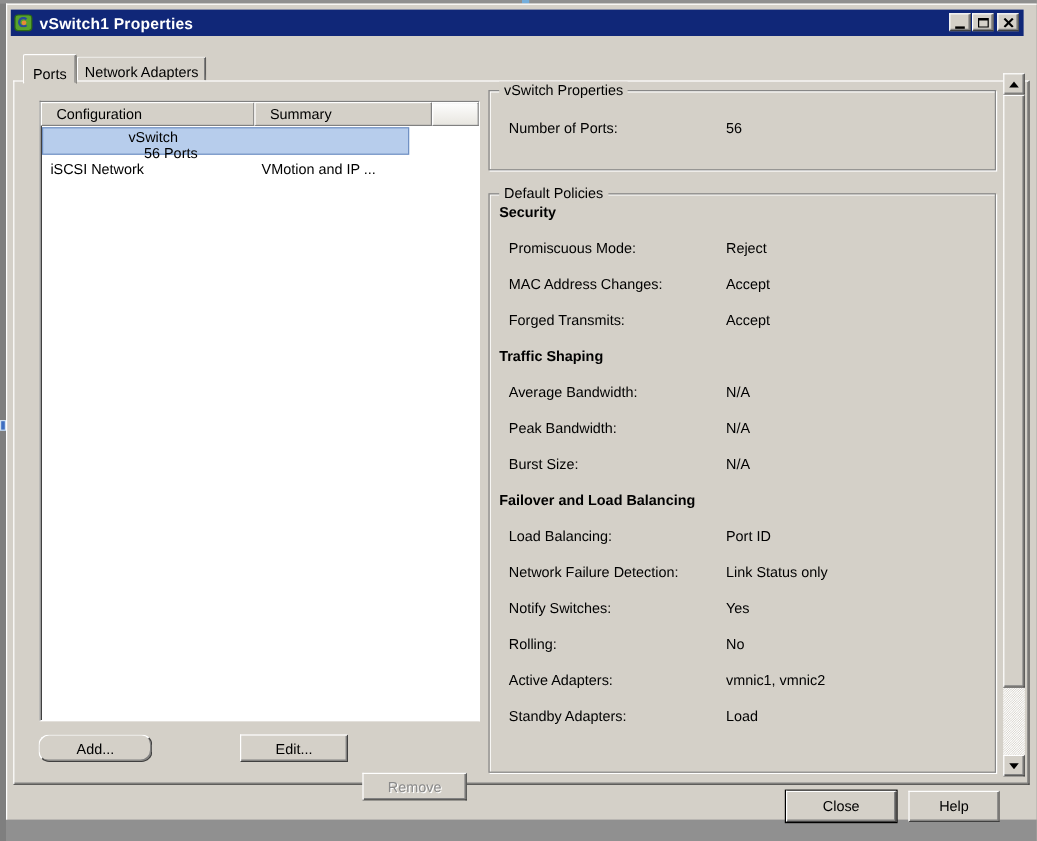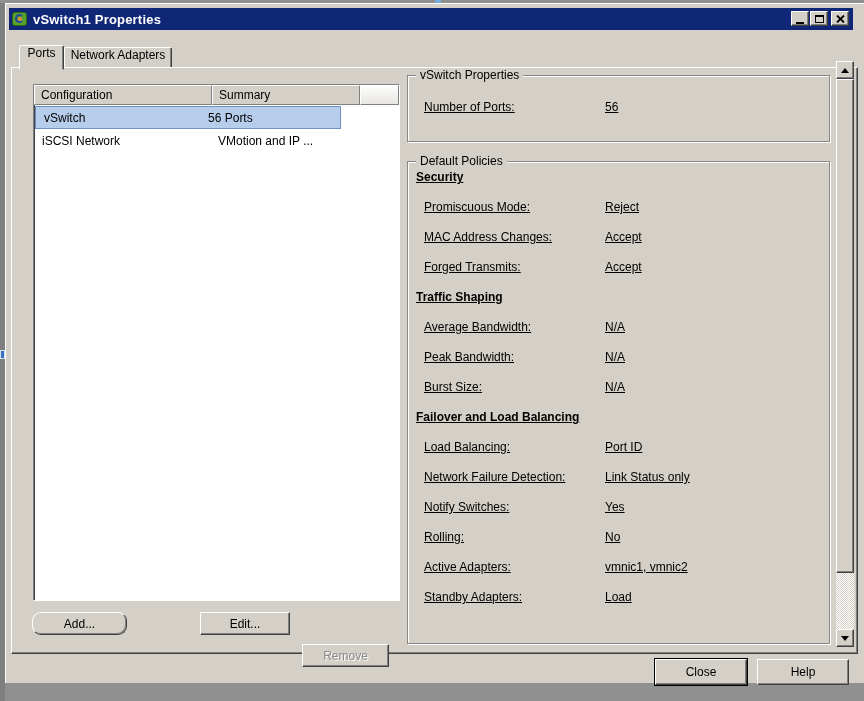--- a/index.html
+++ b/index.html
@@ -33,49 +33,49 @@
   .app-icon .ball{position:absolute;left:6px;top:6px;width:4px;height:4px;background:#E78A38;border-radius:50%;}
 
   .win-btn{position:absolute;top:3px;width:18px;height:15px;background:var(--face);
     border:1px solid;border-color:#fff #404040 #404040 #fff;box-shadow:inset -1px -1px 0 #808080;
     display:flex;align-items:center;justify-content:center;}
   .glyph-min{width:8px;height:2px;background:#000;margin-top:8px;}
   .glyph-max{width:9px;height:8px;border:1px solid #000;border-top-width:2px;}
 
   
   .tab{background:var(--face);border:1px solid;border-color:#fff #404040 transparent #fff;
-    box-shadow:inset -1px 0 0 #808080;display:flex;align-items:flex-start;justify-content:center;
+    box-shadow:inset -1px 0 0 #808080;display:flex;align-items:flex-end;justify-content:center;
     border-top-left-radius:2px;border-top-right-radius:2px;}
   .tab.active{z-index:3;}
   .tab.inactive{box-shadow:inset -1px 0 0 #808080;}
 
   .tabpanel{left:10px;top:66px;width:847px;height:587px;background:var(--face);
     border:1px solid;border-color:#fff #404040 #404040 #fff;box-shadow:inset -1px -1px 0 #808080;z-index:1;}
 
   
   .listbox{left:33px;top:84px;width:367px;height:517px;background:#fff;
     border:1px solid;border-color:#808080 #fff #fff #808080;box-shadow:inset 1px 1px 0 #404040;z-index:2;}
   .lheader{display:flex;height:20px;}
   .hcell{background:var(--face);border:1px solid;border-color:#fff #808080 #808080 #fff;
-    display:flex;align-items:center;padding-left:6px;}
+    display:flex;align-items:center;padding-left:12px;}
   .hcell.filler{background:linear-gradient(#fdfdfd,#e8e6e0);}
   .lrow{display:flex;height:23px;align-items:center;position:relative;}
   .lrow .c1{width:178px;padding-left:8px;}
   .lrow .c2{width:148px;padding-left:6px;}
-  .lrow.selected{background:var(--selection_bg);border:1px solid var(--selection_border);width:306px;margin:1px 0 0 1px;}
+  .lrow.selected{background:var(--selection_bg);border:1px solid var(--selection_border);width:306px;margin:1px 0 0 1px;flex-direction:column;}
 
   
   .btn{background:var(--face);border:1px solid;border-color:#fff #404040 #404040 #fff;
     box-shadow:inset -1px -1px 0 #808080;display:flex;align-items:center;justify-content:center;
     font-size:12px;cursor:default;}
   .btn.default{box-shadow:0 0 0 1px #000,inset -1px -1px 0 #808080;}
   .btn.disabled{color:#8a8a8a;text-shadow:1px 1px 0 #fff;}
 
   
-  .groupbox{border:1px solid #878787;box-shadow:1px 1px 0 #fff,inset 1px 1px 0 #fff;z-index:2;text-decoration:underline;}
+  .groupbox{border:1px solid #878787;box-shadow:1px 1px 0 #fff,inset 1px 1px 0 #fff;z-index:2;}
   .legend{position:absolute;top:-8px;left:8px;background:var(--face);padding:0 4px;line-height:15px;}
   .prop-row{display:flex;align-items:center;height:30px;margin-left:16px;}
   .prop-row .plabel{width:181px;}
   .sect-hdr{height:30px;display:flex;align-items:center;margin-left:8px;font-weight:bold;}
   .g2-content{}
   .g1-content{padding-top:16px;}
 
   
   .sbar{left:836px;top:61px;width:18px;height:586px;z-index:2;
     background:#fff;
@@ -240,17 +240,17 @@
     </div>
     <div class="sthumb"></div>
     <div class="sbtn" style="bottom:0;">
       <div class="tri-down"></div>
     </div>
   </div>
 
   <div class="abs btn default" style="left:655px;top:659px;width:92px;height:26px;">
     <span>Close</span>
   </div>
-  <div class="abs btn" style="left:757px;top:659px;width:92px;height:26px;">
+  <div class="abs btn" style="left:757px;top:659px;width:76px;height:26px;">
     <span>Help</span>
   </div>
 
 </div>
 
 </body></html>

